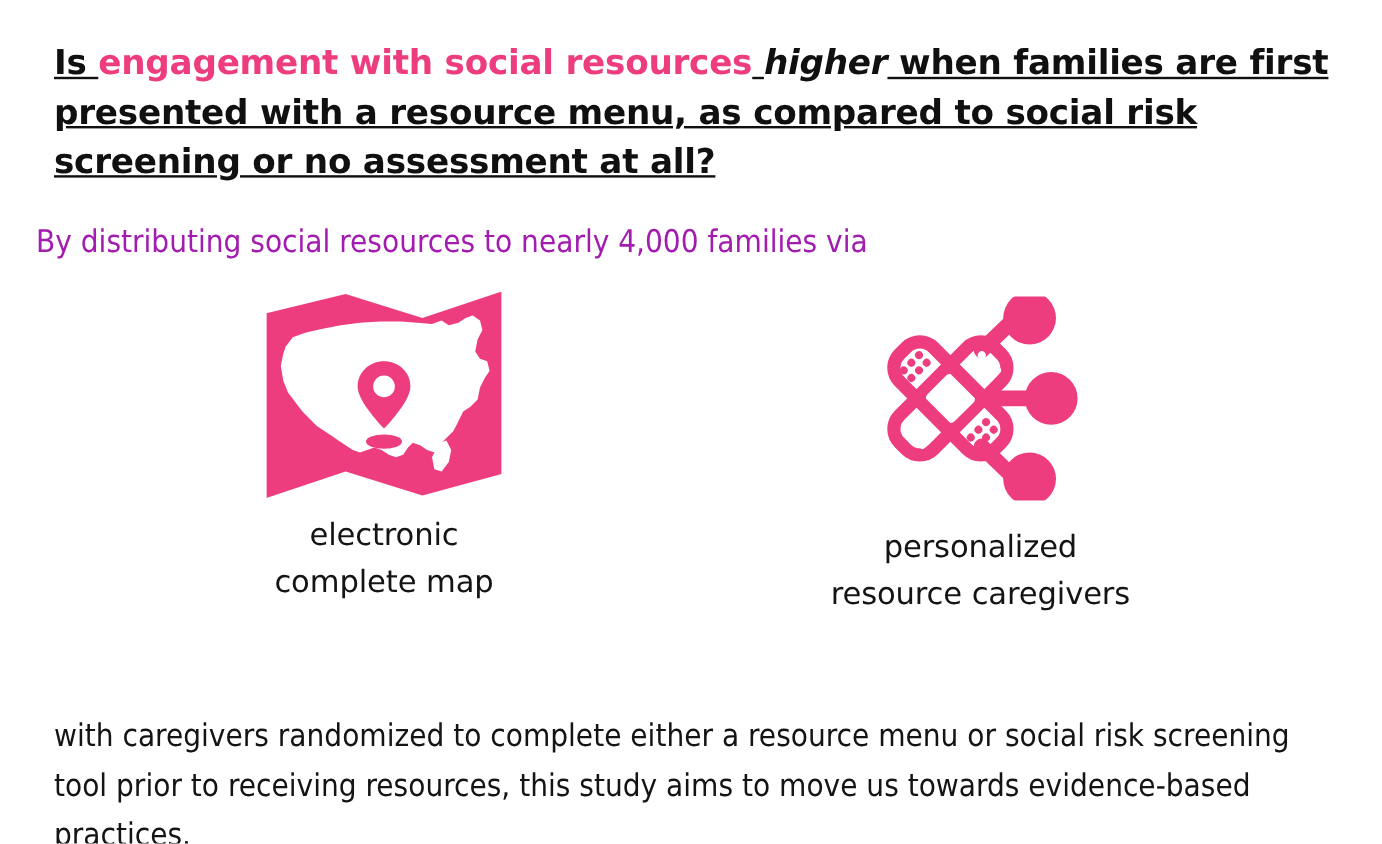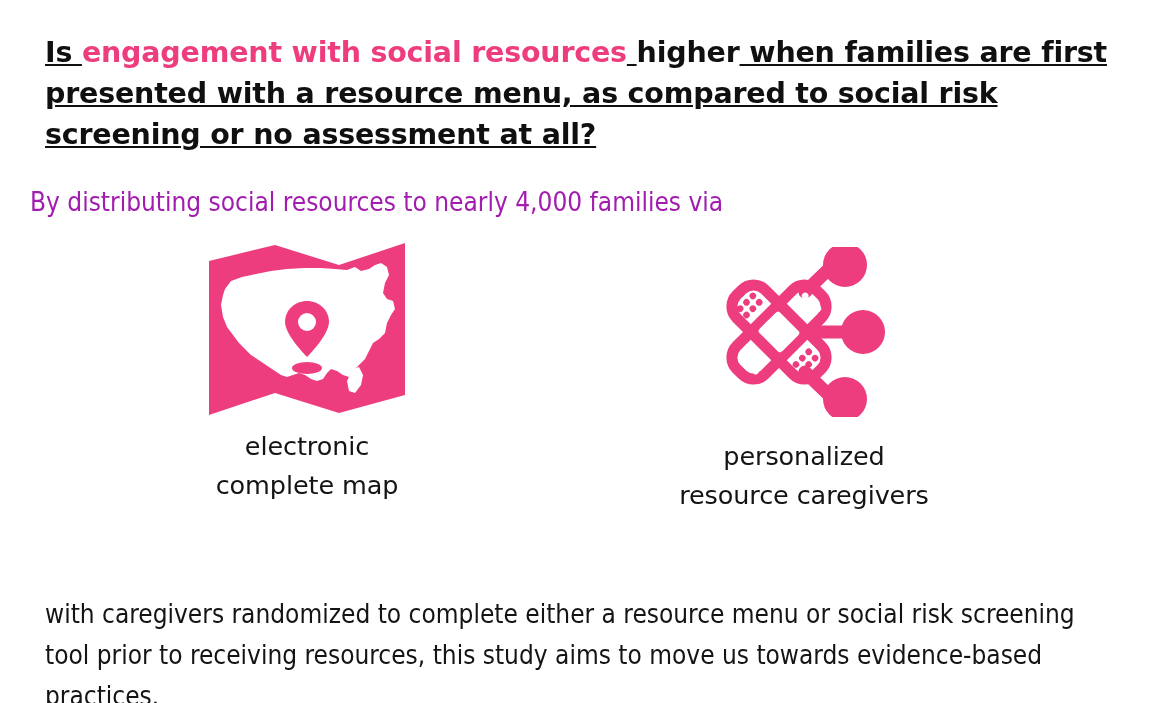--- a/index.html
+++ b/index.html
@@ -33,20 +33,21 @@
     font-weight: bold;
     line-height: 41px;
     letter-spacing: -0.2px;
     color: #101010;
   }
   .headline .hl-pink {
     color: #EE3D7F;
   }
   .headline .hl-strong {
     font-weight: bold;
+    font-style: italic;
   }
   .headline .hl-reg {
     font-weight: bold;
     text-decoration: underline;
   }
 
   
   .lead {
     position: absolute;
     left: 30px;
@@ -55,21 +56,21 @@
     font-family: "DejaVu Sans Condensed", "Liberation Sans Narrow", "DejaVu Sans", sans-serif;
     font-size: 26px;
     font-weight: 400;
     line-height: 34px;
     color: #a21caf;
   }
 
   
   .icon-row {
     position: absolute;
-    left: 32px;
+    left: 45px;
     top: 243px;
     width: 1010px;
     height: 290px;
   }
   .icon-block {
     position: absolute;
     top: 0;
     text-align: center;
   }
   .icon-block.map-block { left: 120px; width: 310px; }

